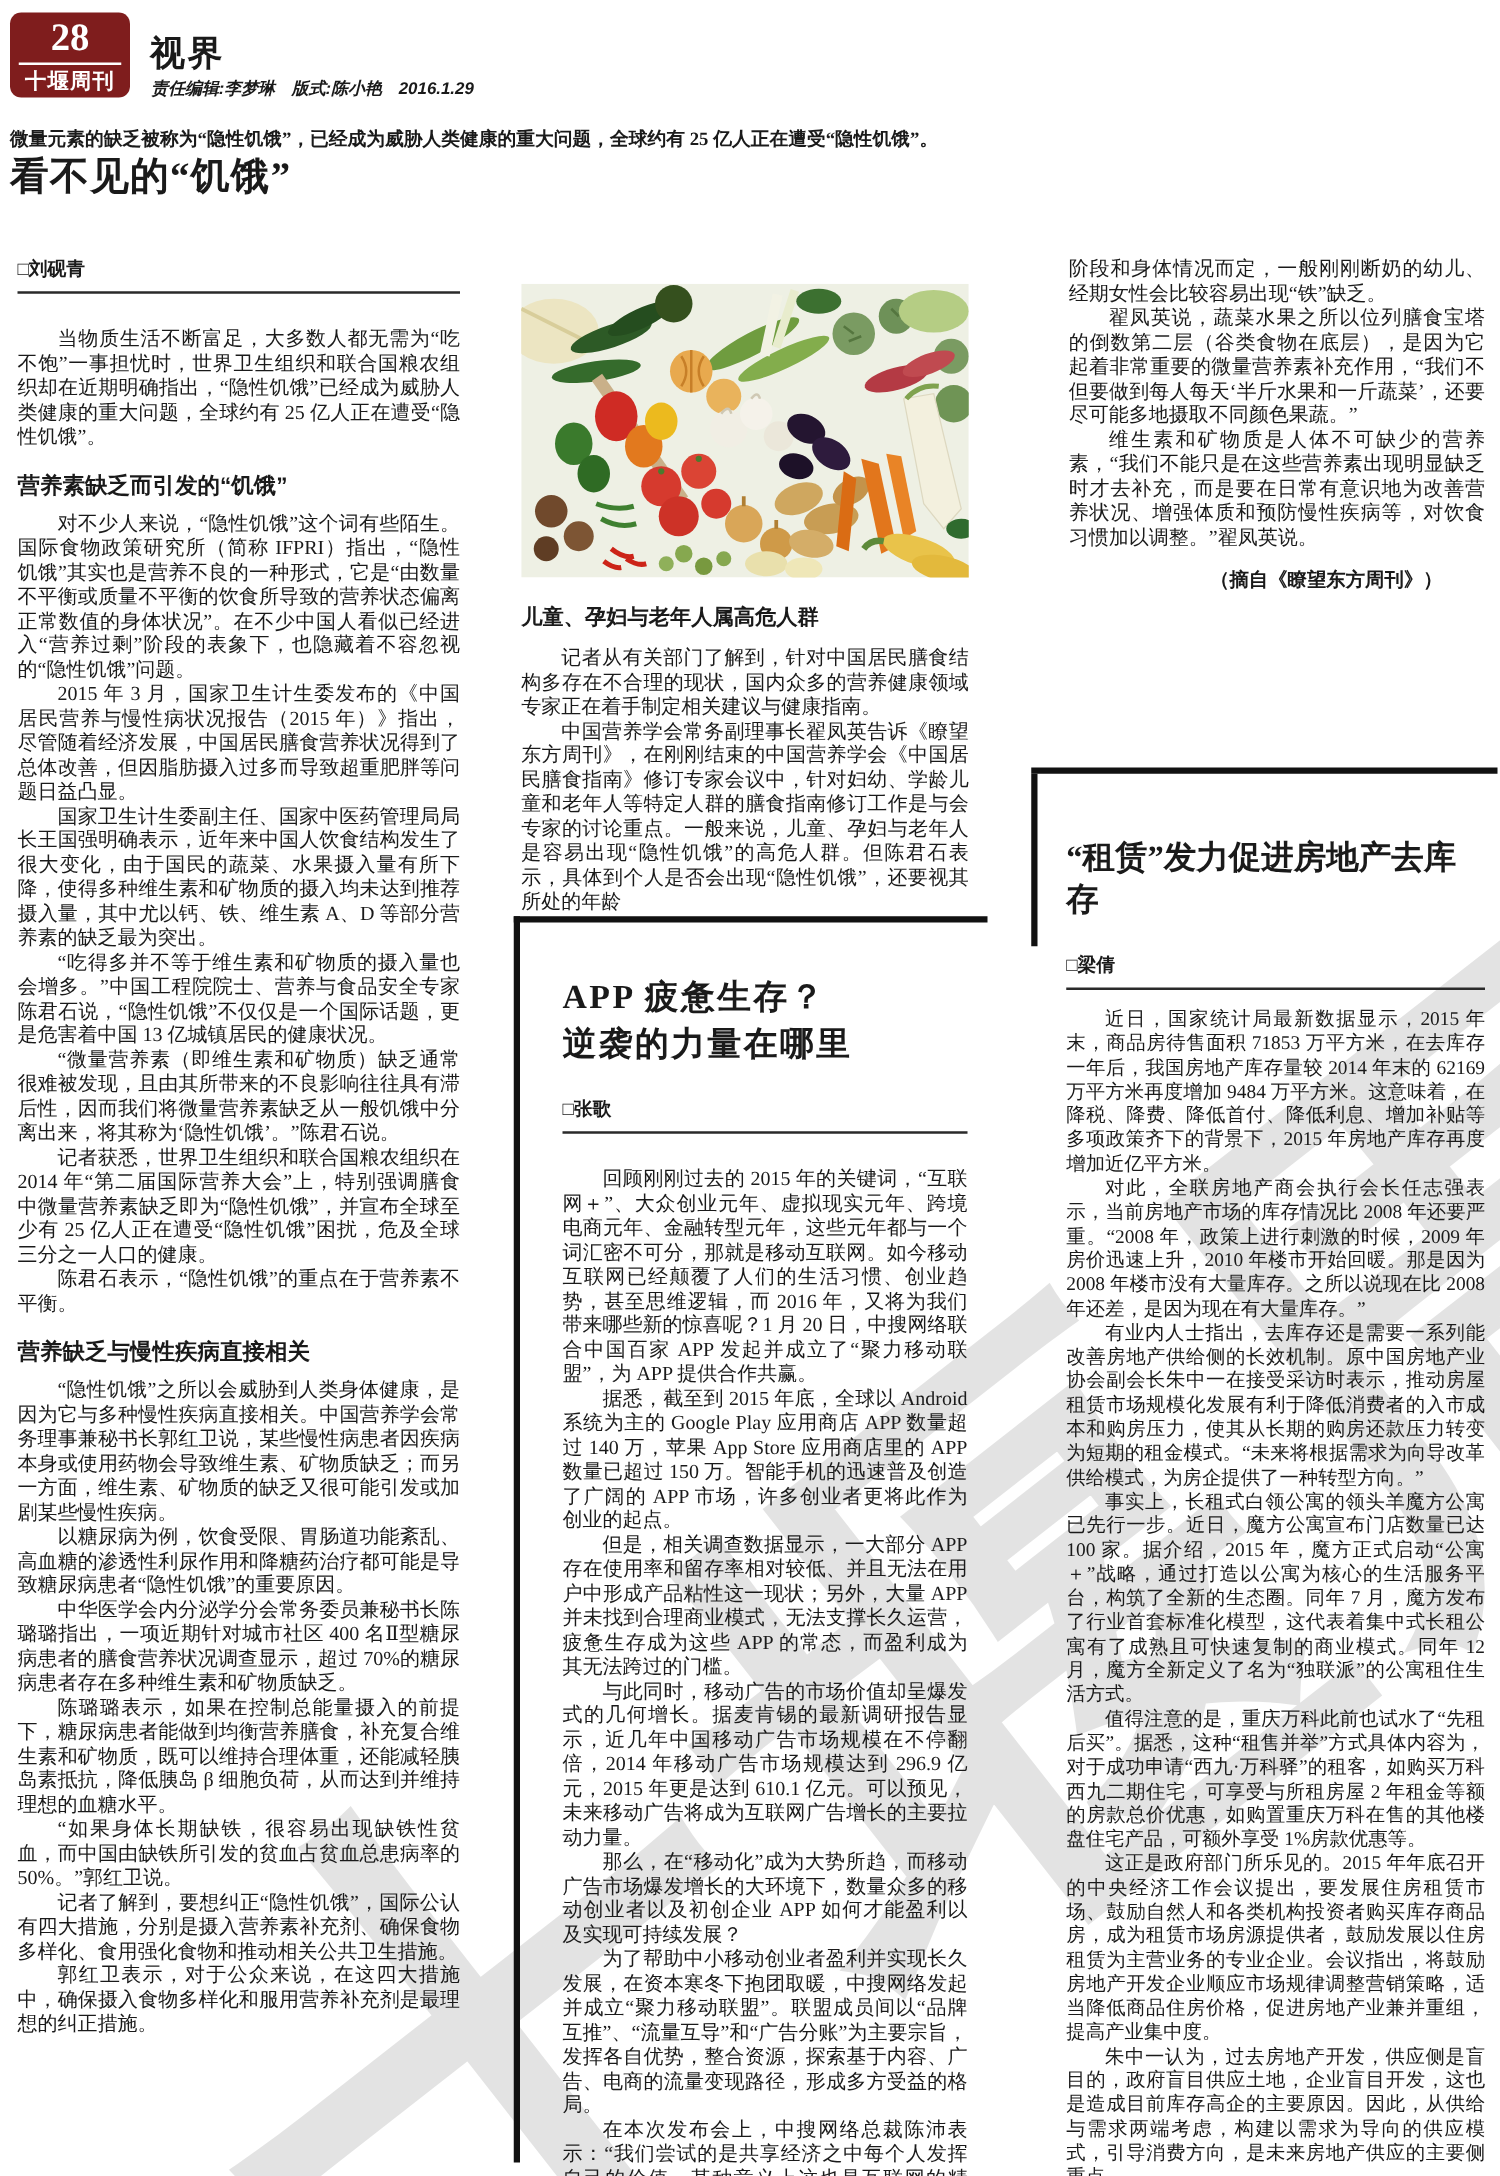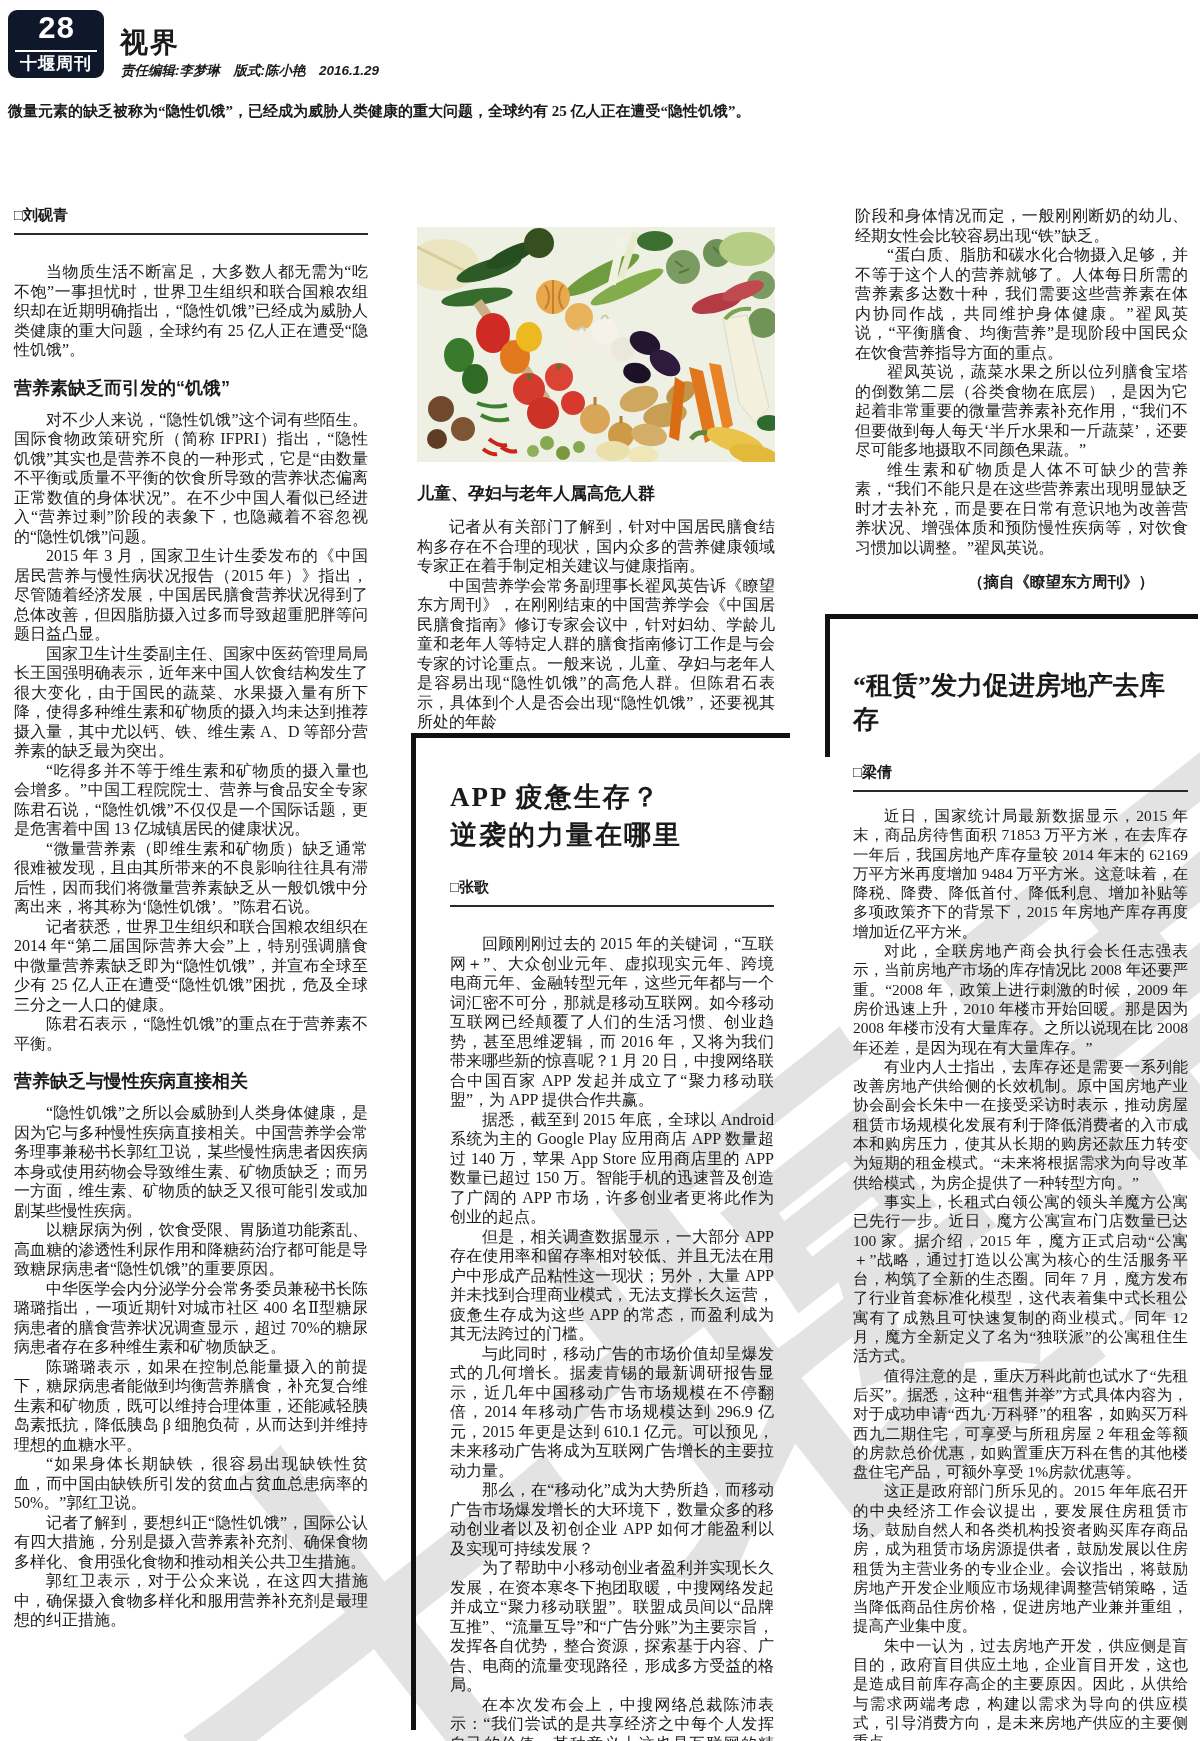--- a/index.html
+++ b/index.html
@@ -13,22 +13,22 @@
     position:absolute;left:0;top:0;z-index:1;white-space:nowrap;
     transform:translate(30px,1540px) rotate(-38deg);transform-origin:0 0;
     font-size:470px;font-weight:bold;letter-spacing:30px;
     color:rgba(0,0,0,0.11);pointer-events:none;
     font-family:"Liberation Sans","DejaVu Sans",sans-serif;
   }
   .layer{position:absolute;z-index:2;}
   
   .page-badge{
     left:8px;top:10px;width:96px;height:68px;border-radius:9px;
-    background:#0f172a;color:#fff;text-align:center;
-    font-family:Liberation Mono, monospace;
+    background:#7f1d1d;color:#fff;text-align:center;
+    font-family:Liberation Serif, serif;
   }
   .badge-number{font-size:31px;font-weight:bold;line-height:40px;
     border-bottom:2px solid #fff;margin:0 7px;}
   .badge-masthead{font-size:17px;font-weight:bold;line-height:26px;letter-spacing:1px;}
   .section-title{left:120px;top:24px;font-size:28px;font-weight:bold;letter-spacing:2px;}
   .editor-line{left:121px;top:62px;font-size:13.5px;font-weight:bold;font-style:italic;
     font-family:"Liberation Sans","DejaVu Sans",sans-serif;}
   .kicker{left:8px;top:102px;width:1184px;font-size:15px;font-weight:bold;}
   .headline{left:8px;top:120px;margin:0;font-size:31px;font-weight:bold;letter-spacing:1px;}
   
@@ -76,20 +76,21 @@
   <div class="watermark">十堰周刊</div>
 
   <div class="layer page-badge">
     <div class="badge-number">28</div>
     <div class="badge-masthead">十堰周刊</div>
   </div>
   <div class="layer section-title">视界</div>
   <div class="layer editor-line">责任编辑:李梦琳　版式:陈小艳　2016.1.29</div>
 
   <div class="layer kicker">微量元素的缺乏被称为“隐性饥饿”，已经成为威胁人类健康的重大问题，全球约有 25 亿人正在遭受“隐性饥饿”。</div>
+  <h1 class="layer headline">看不见的“饥饿”</h1>
 
   <div class="layer" id="col1">
     <div class="byline">□刘砚青</div>
     <div class="body-text">
       <p>当物质生活不断富足，大多数人都无需为“吃不饱”一事担忧时，世界卫生组织和联合国粮农组织却在近期明确指出，“隐性饥饿”已经成为威胁人类健康的重大问题，全球约有 25 亿人正在遭受“隐性饥饿”。</p>
       <h3 class="col-heading">营养素缺乏而引发的“饥饿”</h3>
       <p>对不少人来说，“隐性饥饿”这个词有些陌生。国际食物政策研究所（简称 IFPRI）指出，“隐性饥饿”其实也是营养不良的一种形式，它是“由数量不平衡或质量不平衡的饮食所导致的营养状态偏离正常数值的身体状况”。在不少中国人看似已经进入“营养过剩”阶段的表象下，也隐藏着不容忽视的“隐性饥饿”问题。</p>
       <p>2015 年 3 月，国家卫生计生委发布的《中国居民营养与慢性病状况报告（2015 年）》指出，尽管随着经济发展，中国居民膳食营养状况得到了总体改善，但因脂肪摄入过多而导致超重肥胖等问题日益凸显。</p>
       <p>国家卫生计生委副主任、国家中医药管理局局长王国强明确表示，近年来中国人饮食结构发生了很大变化，由于国民的蔬菜、水果摄入量有所下降，使得多种维生素和矿物质的摄入均未达到推荐摄入量，其中尤以钙、铁、维生素 A、D 等部分营养素的缺乏最为突出。</p>
       <p>“吃得多并不等于维生素和矿物质的摄入量也会增多。”中国工程院院士、营养与食品安全专家陈君石说，“隐性饥饿”不仅仅是一个国际话题，更是危害着中国 13 亿城镇居民的健康状况。</p>
@@ -203,21 +204,20 @@
     <h3 class="subhead">儿童、孕妇与老年人属高危人群</h3>
     <div class="body-text">
       <p>记者从有关部门了解到，针对中国居民膳食结构多存在不合理的现状，国内众多的营养健康领域专家正在着手制定相关建议与健康指南。</p>
       <p>中国营养学会常务副理事长翟凤英告诉《瞭望东方周刊》，在刚刚结束的中国营养学会《中国居民膳食指南》修订专家会议中，针对妇幼、学龄儿童和老年人等特定人群的膳食指南修订工作是与会专家的讨论重点。一般来说，儿童、孕妇与老年人是容易出现“隐性饥饿”的高危人群。但陈君石表示，具体到个人是否会出现“隐性饥饿”，还要视其所处的年龄</p>
     </div>
   </div>
 
   <div class="layer" id="col3">
     <div class="body-text">
       <p class="no-indent">阶段和身体情况而定，一般刚刚断奶的幼儿、经期女性会比较容易出现“铁”缺乏。</p>
-      <p>“蛋白质、脂肪和碳水化合物摄入足够，并不等于这个人的营养就够了。人体每日所需的营养素多达数十种，我们需要这些营养素在体内协同作战，共同维护身体健康。”翟凤英说，“平衡膳食、均衡营养”是现阶段中国民众在饮食营养指导方面的重点。</p>
       <p>翟凤英说，蔬菜水果之所以位列膳食宝塔的倒数第二层（谷类食物在底层），是因为它起着非常重要的微量营养素补充作用，“我们不但要做到每人每天‘半斤水果和一斤蔬菜’，还要尽可能多地摄取不同颜色果蔬。”</p>
       <p>维生素和矿物质是人体不可缺少的营养素，“我们不能只是在这些营养素出现明显缺乏时才去补充，而是要在日常有意识地为改善营养状况、增强体质和预防慢性疾病等，对饮食习惯加以调整。”翟凤英说。</p>
       <div class="source-line">（摘自《瞭望东方周刊》）</div>
     </div>
   </div>
 
   <div class="layer" id="app-box">
     <h2 class="box-title">
       <div>APP 疲惫生存？</div>
       <div>逆袭的力量在哪里</div>

